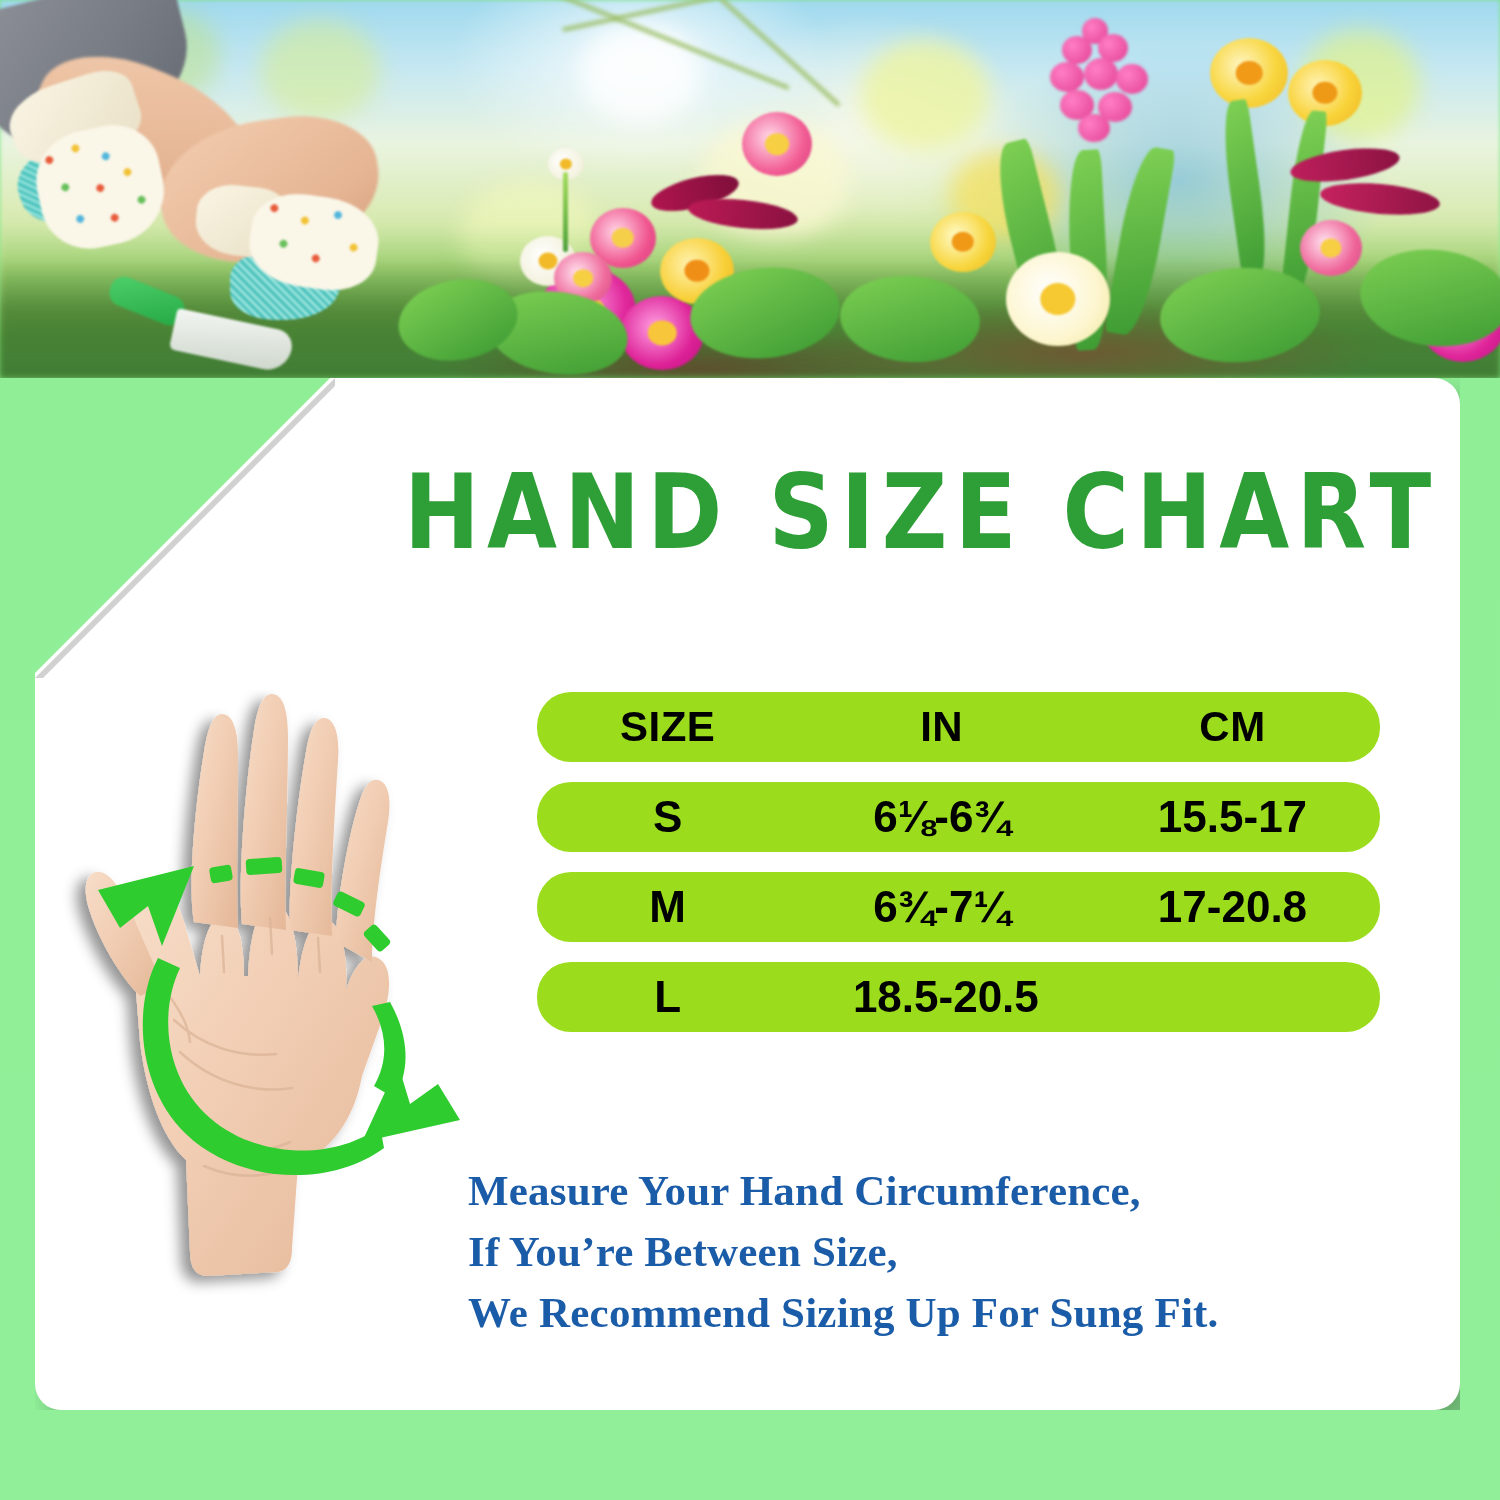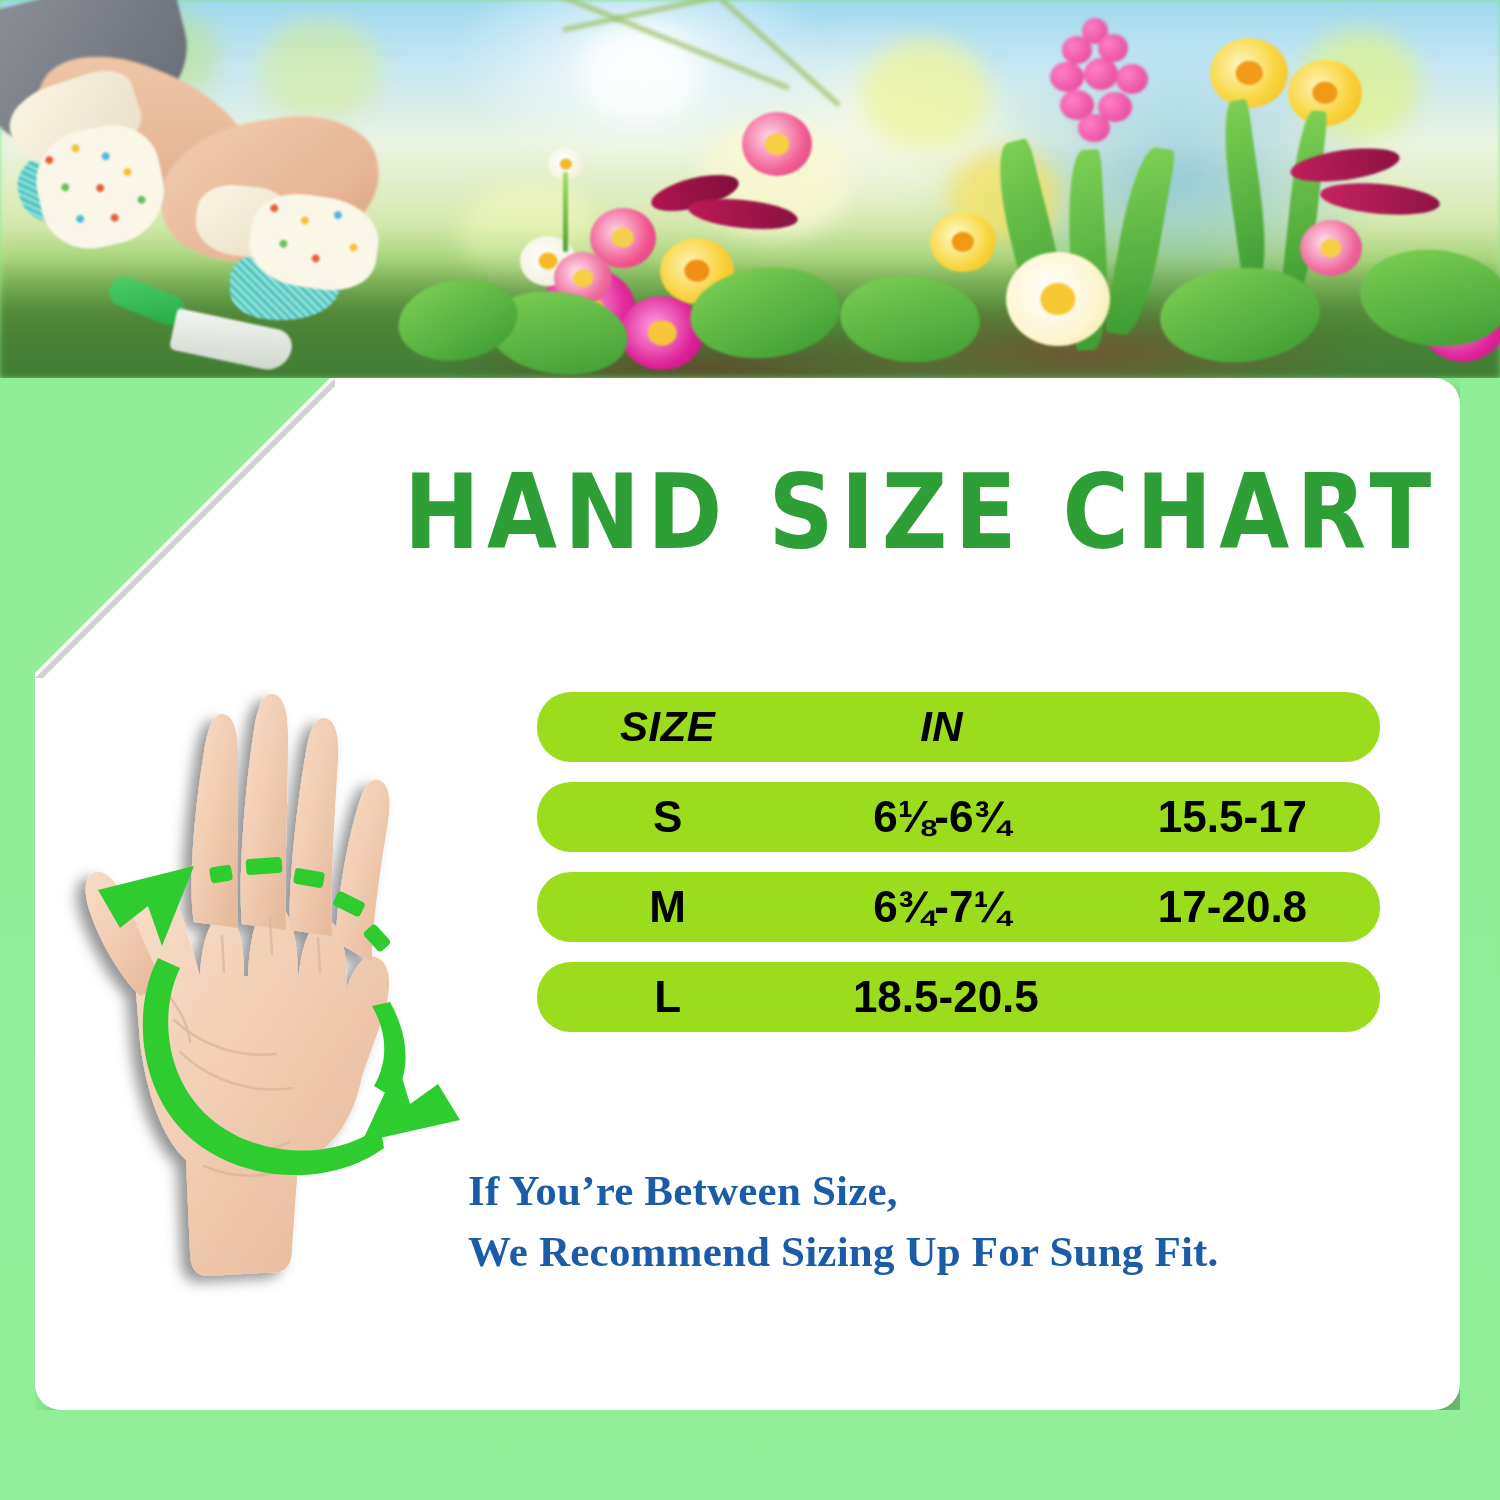--- a/index.html
+++ b/index.html
@@ -291,21 +291,21 @@
     font-weight: 700;
     font-size: 44px;
     color: #000;
     text-align: center;
     line-height: 1;
     white-space: nowrap;
   }
   .c-size { width: 31%; }
   .c-in   { width: 34%; text-align: center; }
   .c-cm   { width: 35%; }
-  .t-head .t-cell { font-size: 42px; letter-spacing: .5px; font-style: italic; }
+  .t-head .t-cell { font-size: 42px; letter-spacing: .5px; }
 
   
   #note {
     position: absolute;
     left: 468px;
     top: 1160px;
     z-index: 7;
     font-family: "Liberation Serif", serif;
     font-weight: 700;
     font-size: 43px;
@@ -519,20 +519,21 @@
         <rect x="272" y="206" width="30" height="16" rx="4" transform="rotate(26 287 214)"></rect>
         <rect x="302" y="240" width="26" height="16" rx="4" transform="rotate(48 315 248)"></rect>
       </g>
     </svg>
   </div>
 
   <div id="size-table">
     <div class="t-row t-head">
       <div class="t-cell c-size">SIZE</div>
       <div class="t-cell c-in">IN</div>
+      <div class="t-cell c-cm">CM</div>
     </div>
 
     <div class="t-row">
       <div class="t-cell c-size">S</div>
       <div class="t-cell c-in">6⅛-6¾</div>
       <div class="t-cell c-cm">15.5-17</div>
     </div>
 
     <div class="t-row">
       <div class="t-cell c-size">M</div>
@@ -540,17 +541,18 @@
       <div class="t-cell c-cm">17-20.8</div>
     </div>
 
     <div class="t-row">
       <div class="t-cell c-size">L</div>
       <div class="t-cell c-cm">18.5-20.5</div>
     </div>
   </div>
 
   <div id="note">
+    <div>Measure Your Hand Circumference,</div>
     <div>If You’re Between Size,</div>
     <div>We Recommend Sizing Up For Sung Fit.</div>
   </div>
 
 </div>
 
 </body></html>

